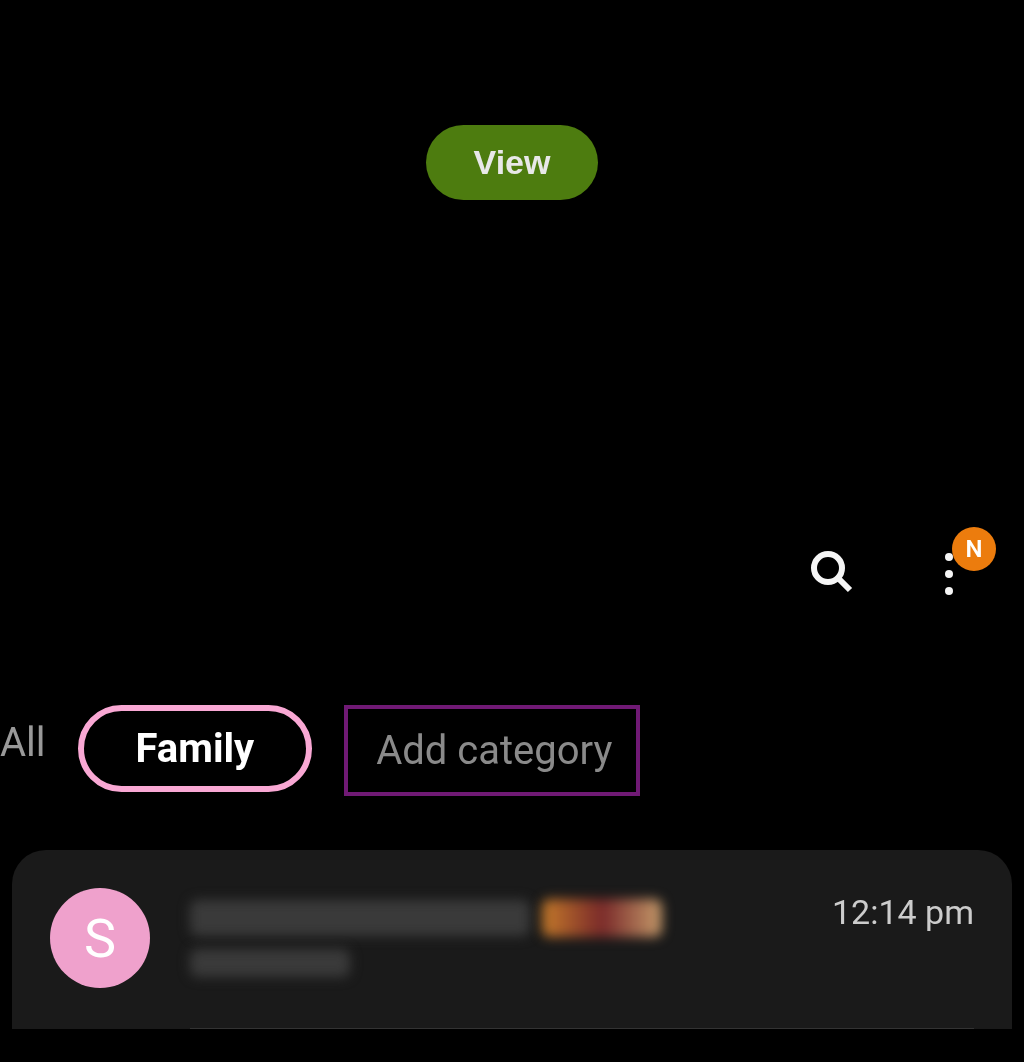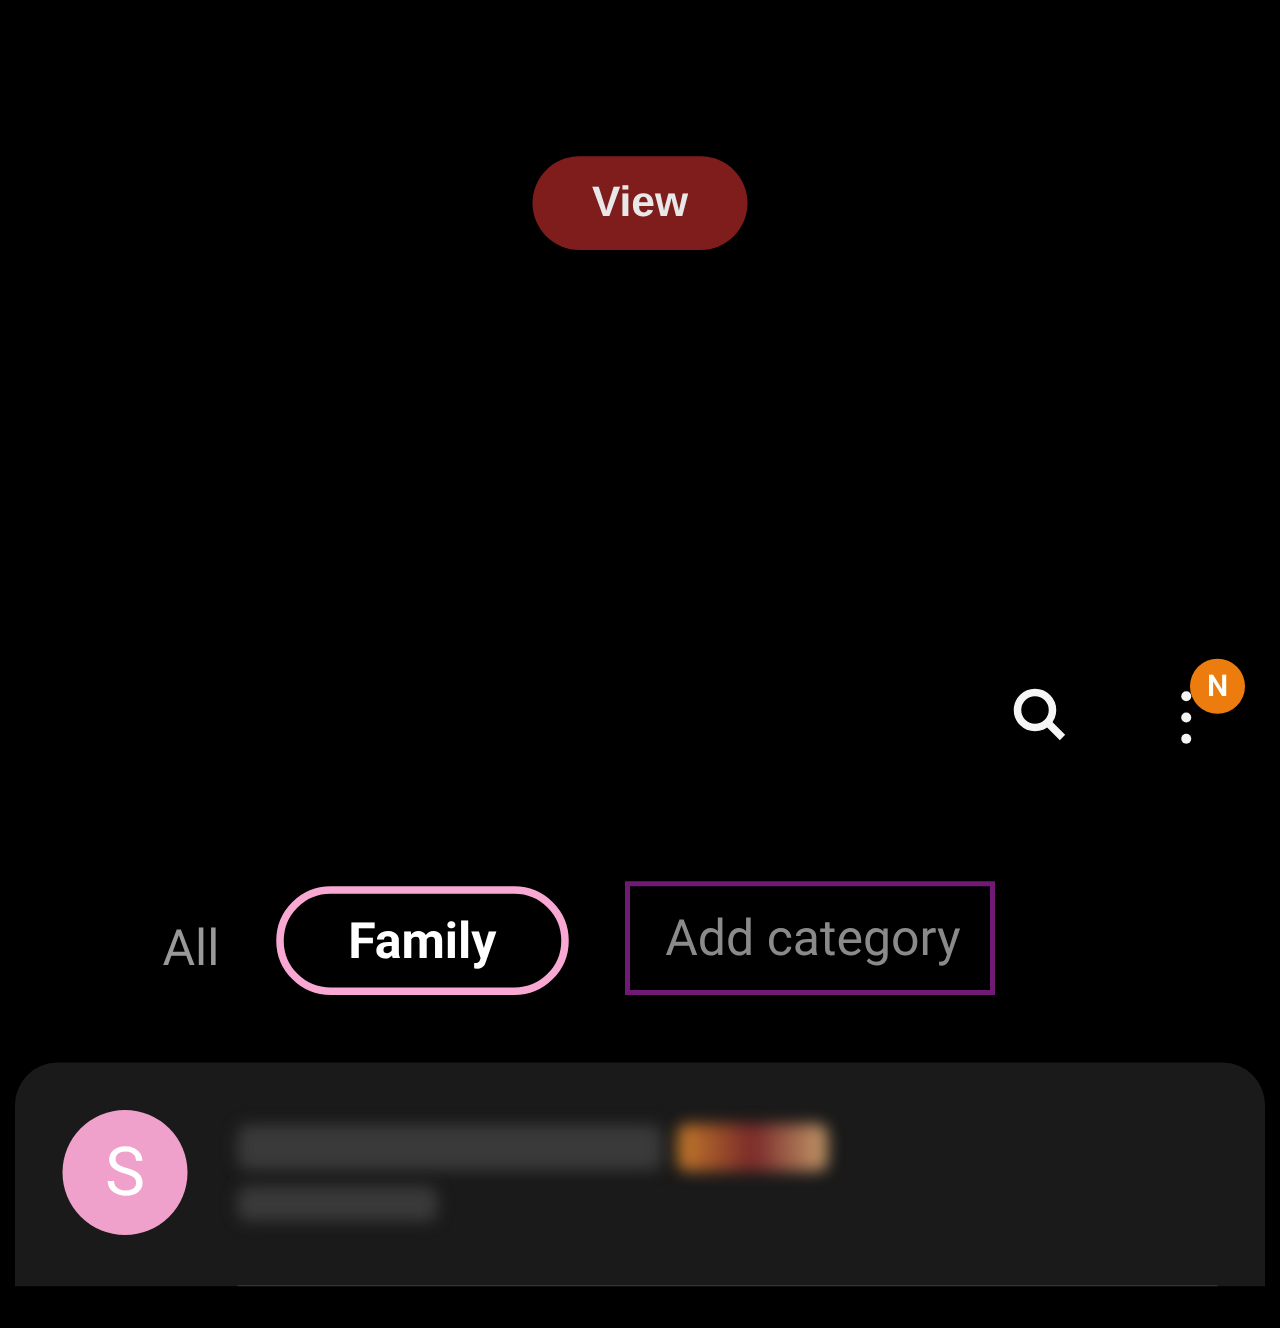--- a/index.html
+++ b/index.html
@@ -23,21 +23,21 @@
     .unread-title {
       font-size: 90px;
       font-weight: 400;
       line-height: 1.15;
       color: #eaeaea;
       letter-spacing: -1px;
     }
     .view-button {
       display: inline-block;
       margin-top: 50px;
-      background: #7f1d1d;
+      background: #4d7c0f;
       color: #e8e8e8;
       padding: 18px 48px;
       border-radius: 40px;
       font-size: 34px;
       font-weight: 600;
       border: none;
       cursor: pointer;
     }
     .toolbar {
       position: absolute;
@@ -93,23 +93,22 @@
       color: #ffffff;
       font-size: 24px;
       font-weight: 600;
     }
     .categories {
       position: absolute;
       top: 705px;
       left: 0;
       width: 100%;
       display: flex;
-      align-items: flex-end;
-      gap: 45px;
-      padding-left: 130px;
+      align-items: flex-start;
+      gap: 32px;
     }
     .category-item {
       font-size: 40px;
       color: #999999;
       cursor: pointer;
       padding: 14px 0;
     }
     .category-item.active {
       border: 6px solid #f9a8d4;
       border-radius: 50px;
@@ -234,15 +233,16 @@
 <div class="conversation-list">
   <div class="conversation-item">
     <div class="avatar">S</div>
     <div class="conversation-content">
       <div class="conversation-title-row">
         <div class="blurred-text line1"></div>
         <div class="blurred-emoji"></div>
       </div>
       <div class="blurred-text line2"></div>
     </div>
+    <div class="conversation-time">12:14 pm</div>
   </div>
   <div class="divider"></div>
 </div>
 
 </body></html>

